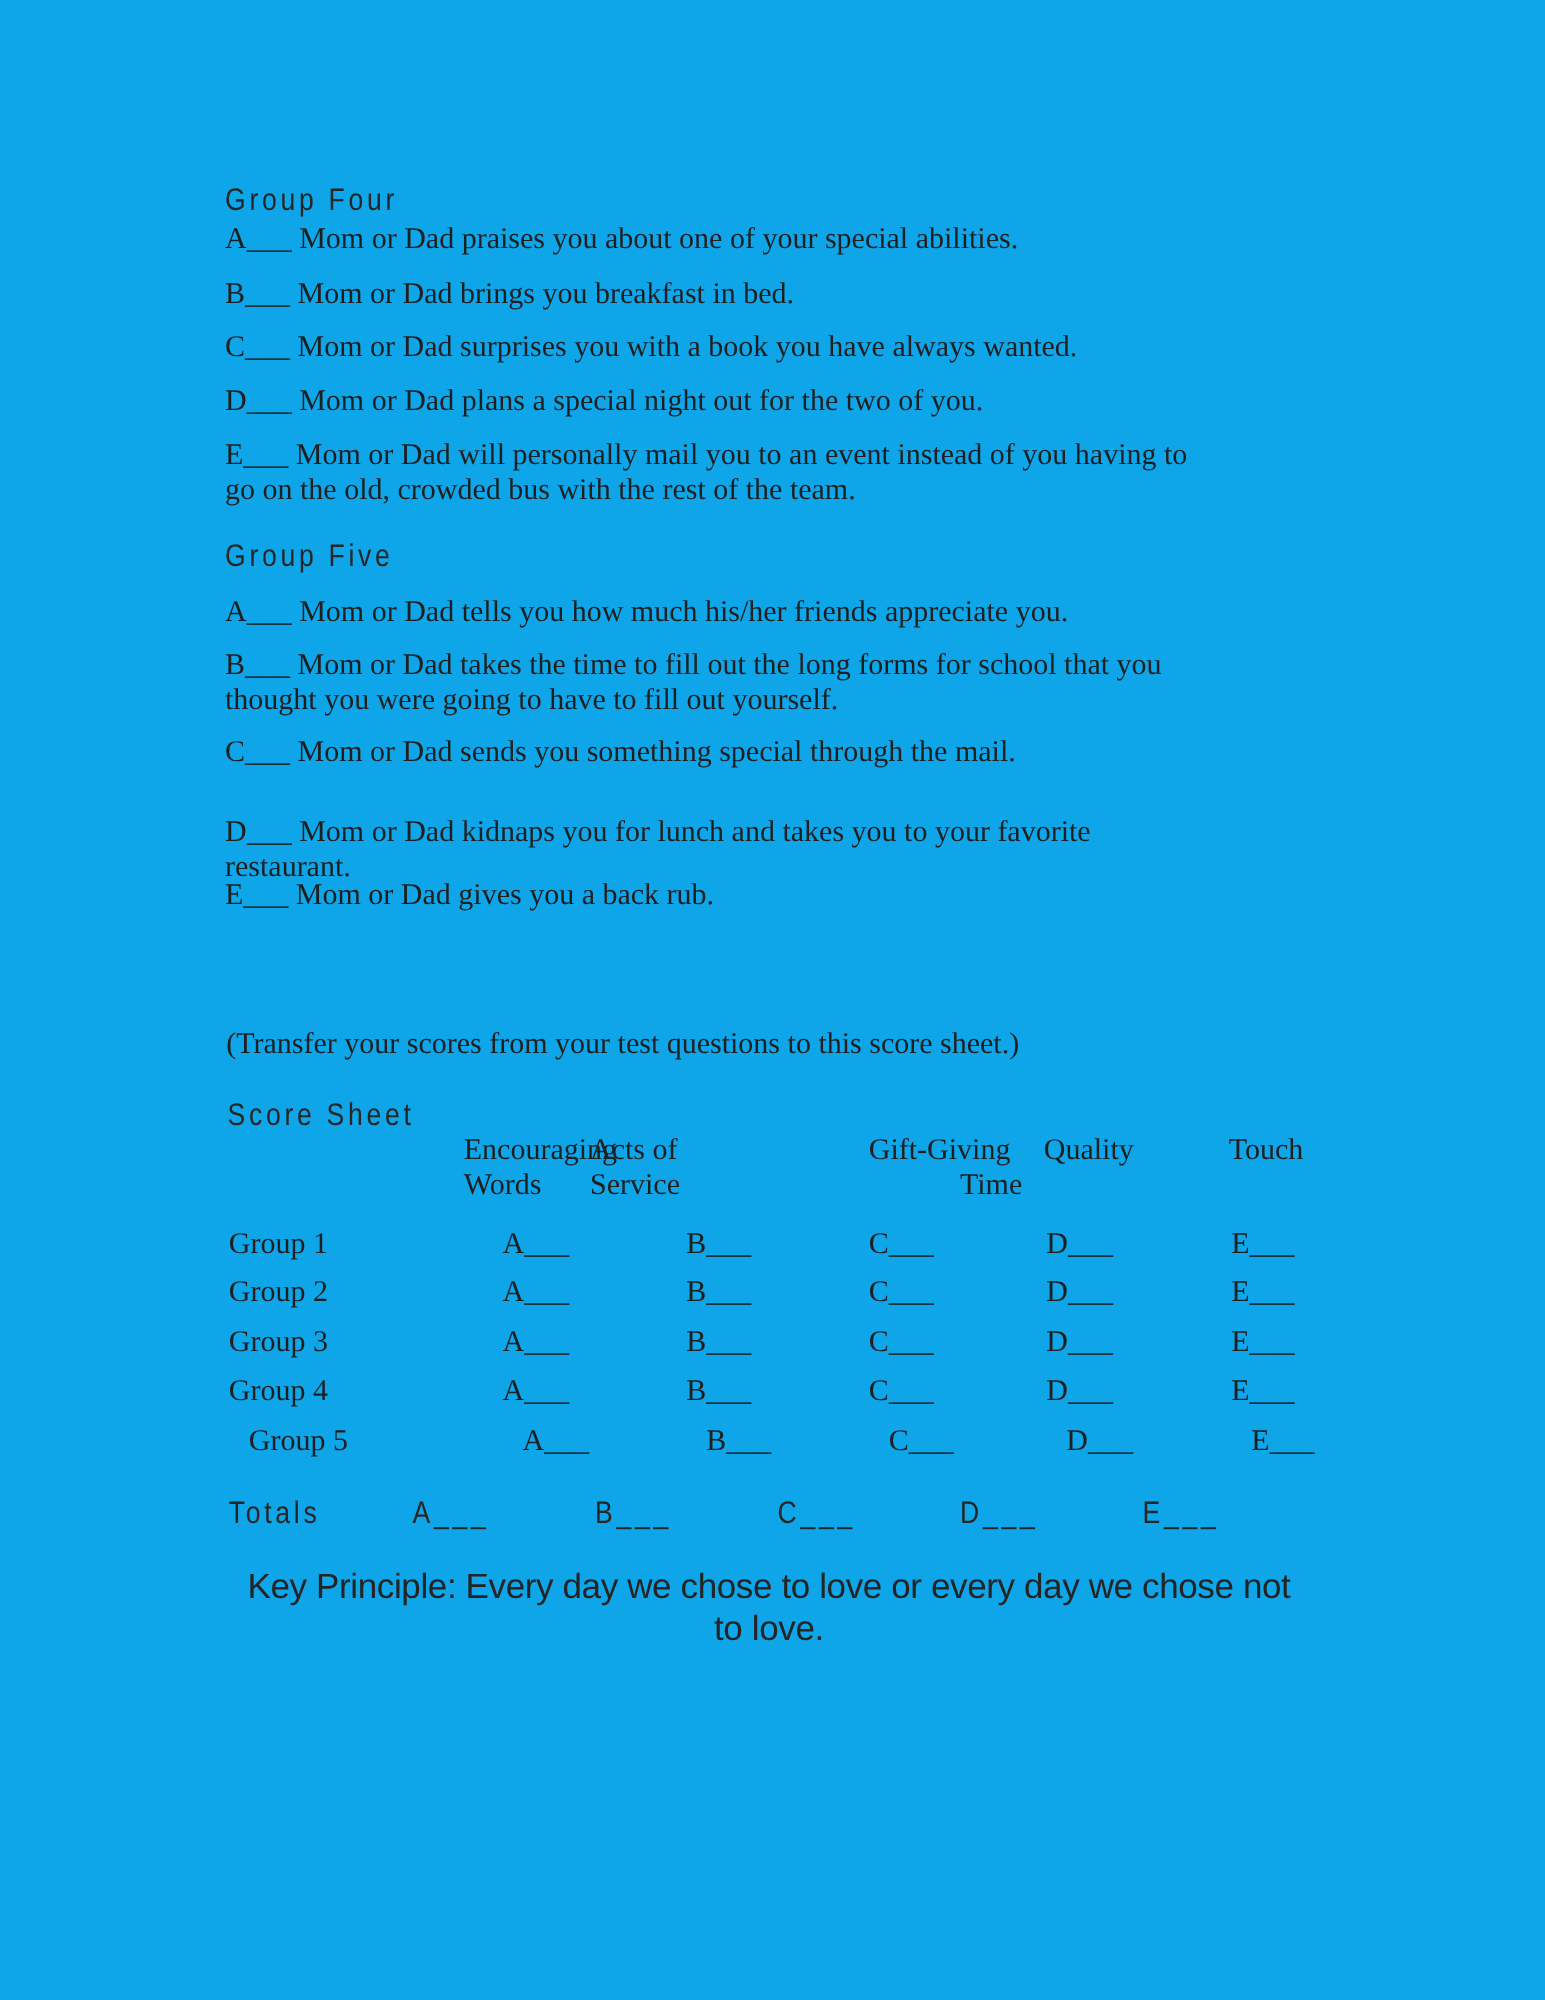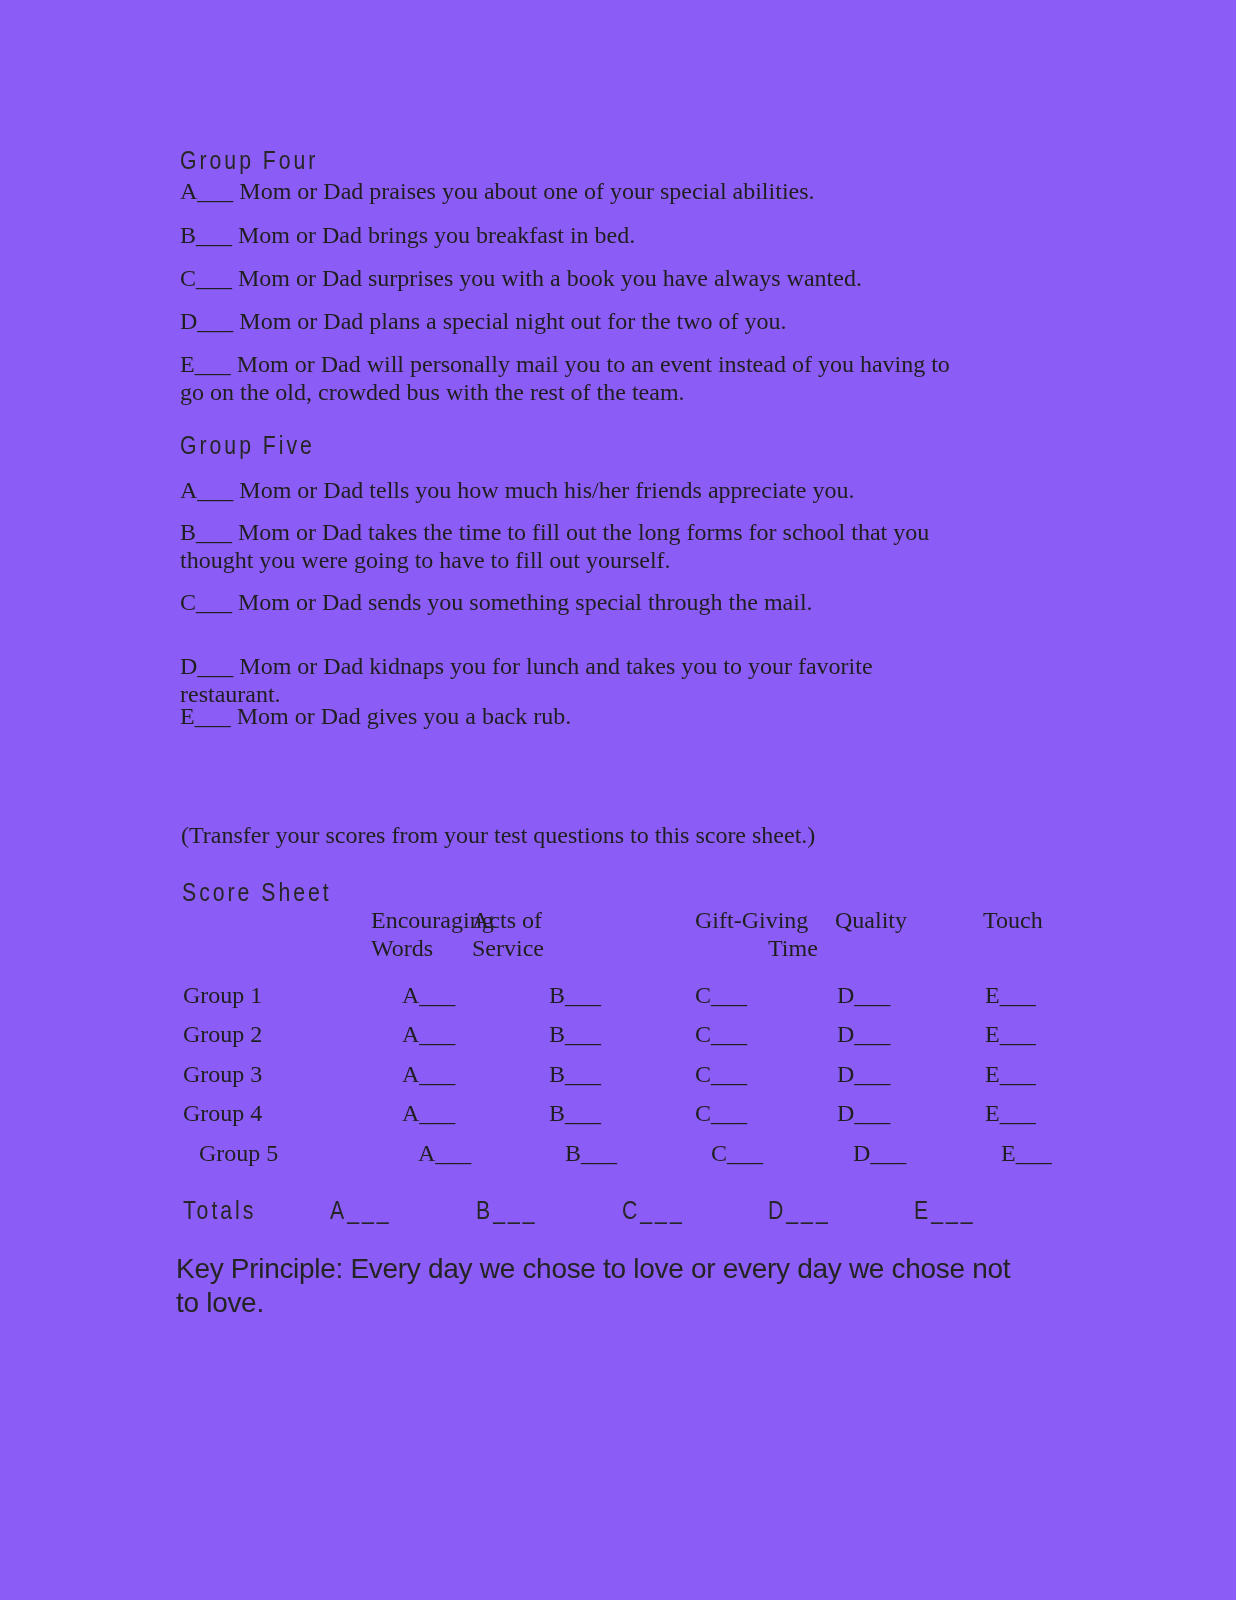--- a/index.html
+++ b/index.html
@@ -1,20 +1,20 @@
 <!DOCTYPE html>
 <html><head>
 <meta charset="utf-8">
 <style>
   html, body { margin: 0; padding: 0; background: #ffffff; }
   .page {
     position: relative;
     width: 1236px;
     height: 1600px;
-    background: #8b5cf6;
+    background: #0ea5e9;
     overflow: hidden;
   }
   .abs { position: absolute; }
   
   .ser {
     font-family: "Liberation Serif", serif;
     font-size: 24px;
     line-height: 28px;
     color: #1f1f1f;
     white-space: nowrap;
@@ -135,18 +135,18 @@
 
   <div class="abs" style="left:0; top:1197px; width:1236px; height:28px;">
     <span class="abs cond" style="left:183px; top:0;">Totals</span>
     <span class="abs cond" style="left:330px; top:0;">A___</span>
     <span class="abs cond" style="left:476px; top:0;">B___</span>
     <span class="abs cond" style="left:622px; top:0;">C___</span>
     <span class="abs cond" style="left:768px; top:0;">D___</span>
     <span class="abs cond" style="left:914px; top:0;">E___</span>
   </div>
 
-  <div class="abs key" style="left:176px; top:1252px;">
+  <div class="abs key" style="left:198px; top:1252px;text-align:center;">
     <div>Key Principle: Every day we chose to love or every day we chose not</div>
     <div>to love.</div>
   </div>
 
 </div>
 
 </body></html>

